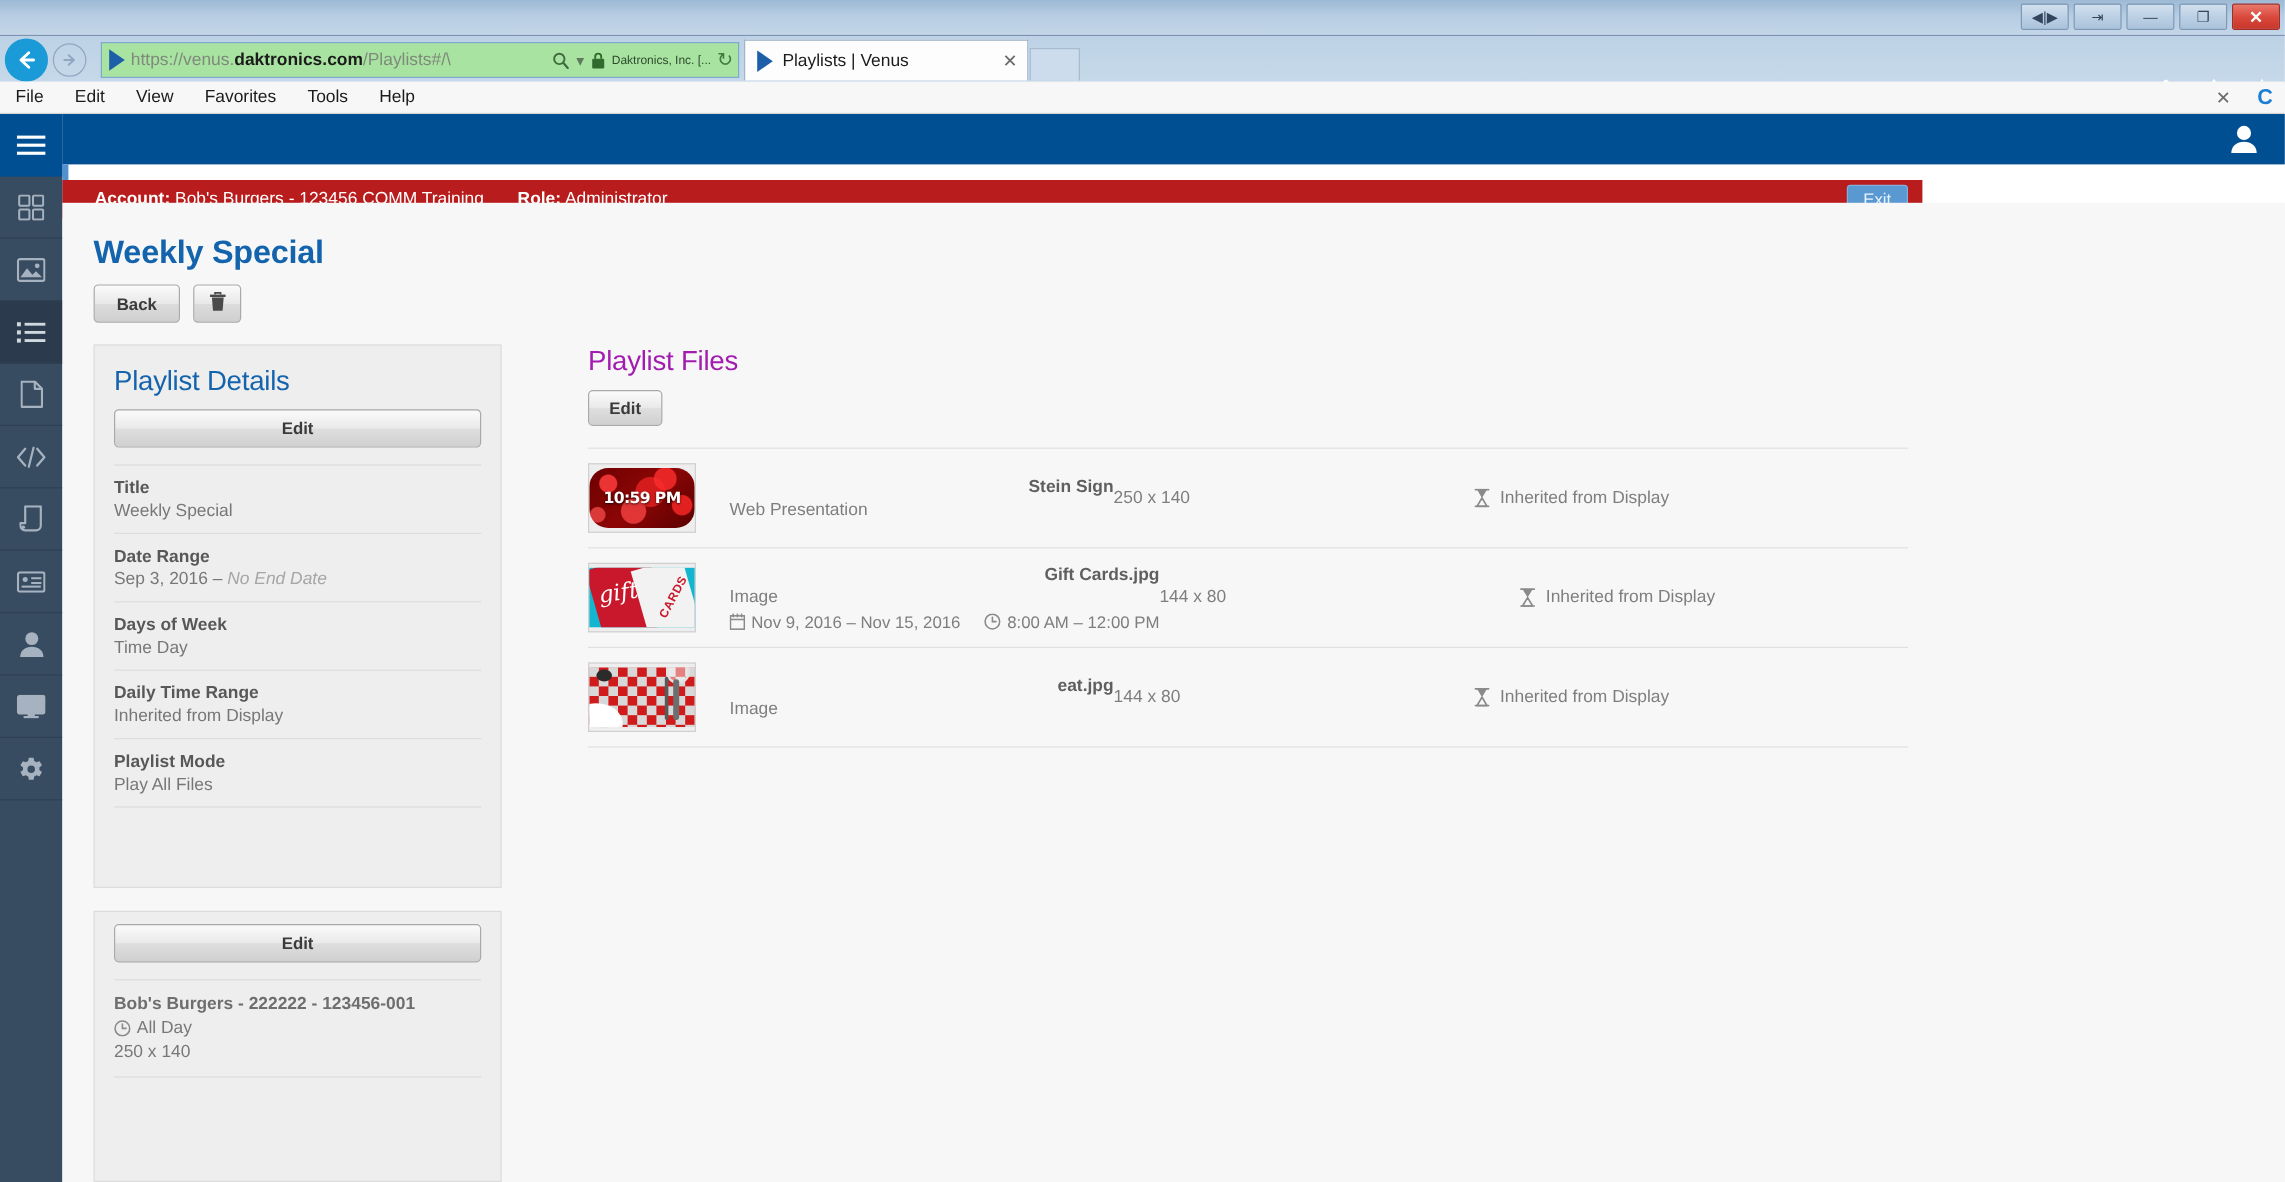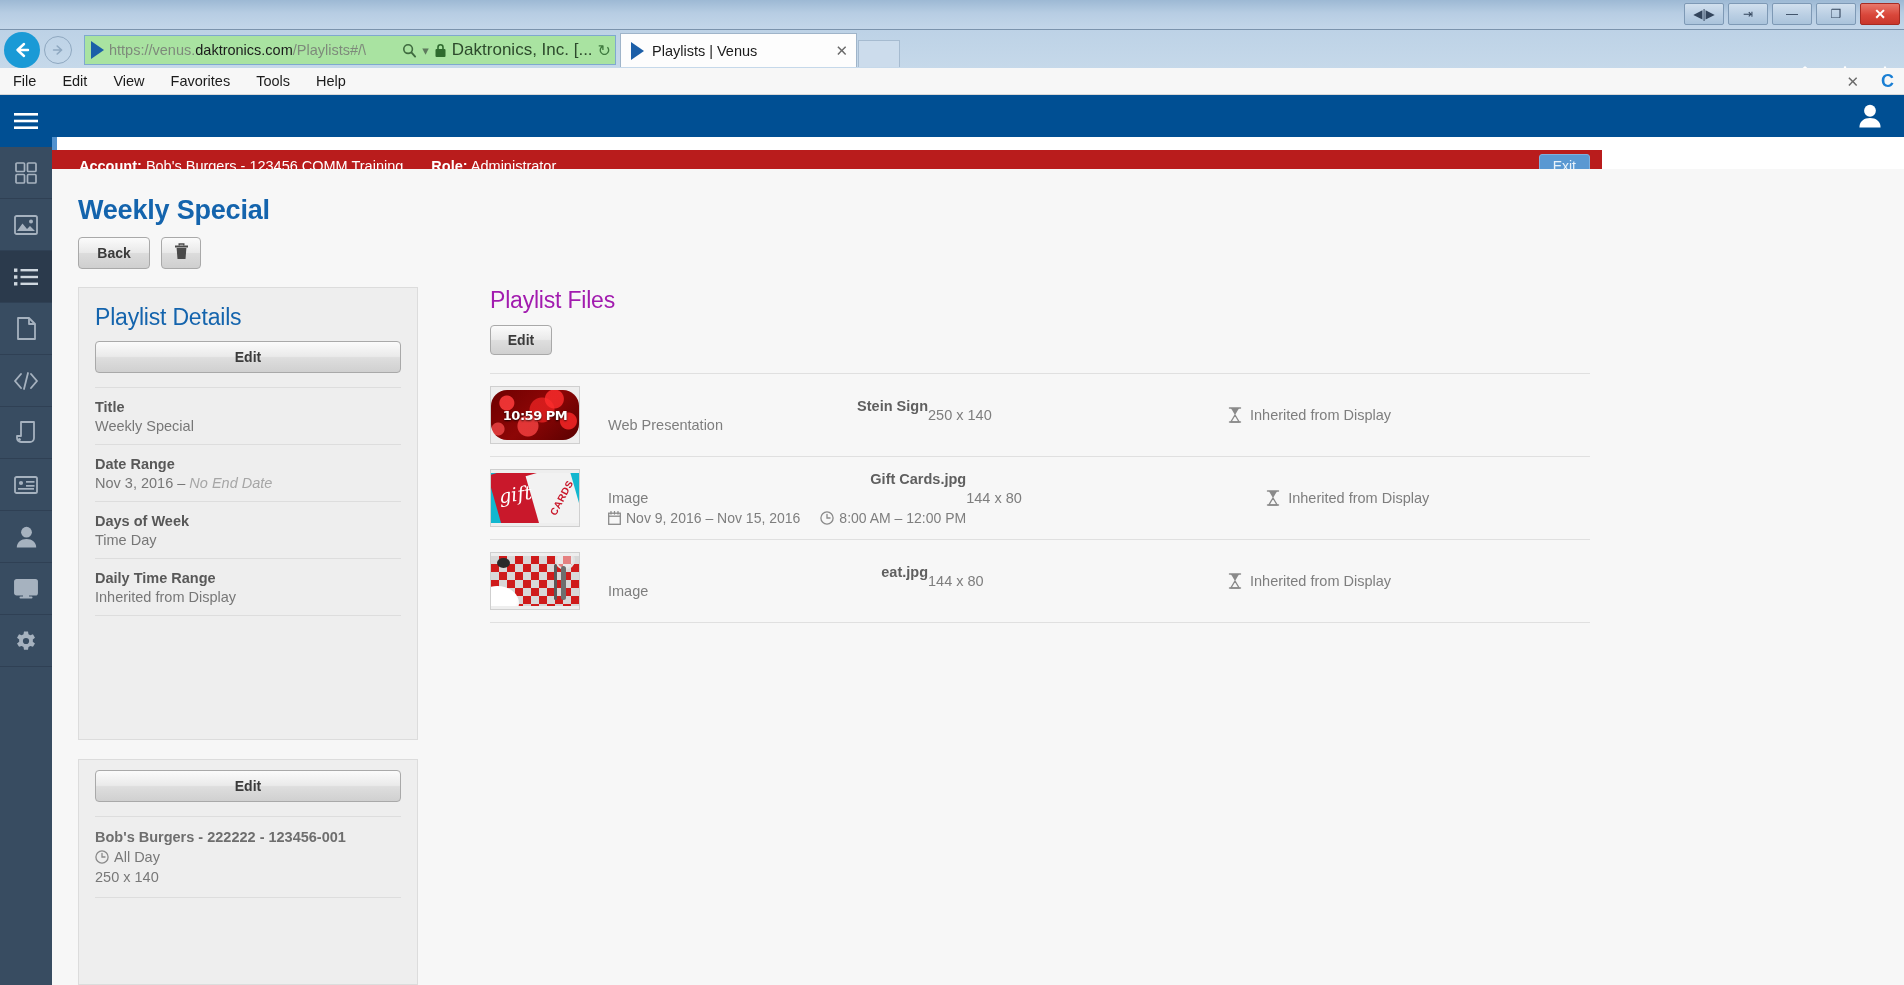--- a/index.html
+++ b/index.html
@@ -53,26 +53,26 @@
   }
   .ie-logo {
     width: 0; height: 0; border-left: 13px solid #1c5fa8;
     border-top: 9px solid transparent; border-bottom: 9px solid transparent;
     flex: 0 0 auto; margin-left: 2px;
   }
   .addr-url {
     flex: 1 1 auto; font-size: 14.5px; color: #5f6b5c;
     white-space: nowrap; overflow: hidden;
   }
-  .addr-url b { color: #1b1b1b; font-weight: normal; }
+  .addr-url b { color: #1b1b1b; font-weight: bold; }
   .addr-url .dim { color: #7e8a7b; text-align: right; }
   .addr-ico { font-size: 15px; color: #3c5a3a; flex: 0 0 auto; }
   .addr-lock { color: #2f6b2f; font-size: 14px; }
   .addr-sep { color: #5f7a5e; font-size: 13px; }
-  .addr-ident { font-size: 17px; color: #2d4a2c; white-space: nowrap; }
+  .addr-ident { font-size: 10px; color: #2d4a2c; white-space: nowrap; }
   .addr-refresh { color: #3f7a3f; font-size: 16px; }
 
   .tab {
     position: absolute; left: 620px; top: 3px; width: 237px; height: 34px;
     background: #fdfdfd; border: 1px solid #9fb4c9; border-bottom: none;
     display: flex; align-items: center; padding: 0 8px; gap: 8px;
   }
   .tab-title { flex: 1 1 auto; font-size: 14.5px; color: #1b1b1b; white-space: nowrap; }
   .tab-close { color: #6b6b6b; font-size: 15px; }
   .tab-new {
@@ -506,29 +506,33 @@
   <div class="panel panel-left1">
     <div class="panel-h">Playlist Details</div>
     <div class="panel-edit">Edit</div>
     <div class="detail-list">
       <div class="detail-row">
         <div class="detail-label">Title</div>
         <div class="detail-value"><span>Weekly Special</span><span class="muted"></span></div>
       </div>
       <div class="detail-row">
         <div class="detail-label">Date Range</div>
-        <div class="detail-value"><span>Nov 3, 2016 – </span><span class="muted">No End Date</span></div>
+        <div class="detail-value"><span>Sep 3, 2016 – </span><span class="muted">No End Date</span></div>
       </div>
       <div class="detail-row">
         <div class="detail-label">Days of Week</div>
         <div class="detail-value"><span>Time Day</span><span class="muted"></span></div>
       </div>
       <div class="detail-row">
         <div class="detail-label">Daily Time Range</div>
         <div class="detail-value"><span>Inherited from Display</span><span class="muted"></span></div>
+      </div>
+      <div class="detail-row">
+        <div class="detail-label">Playlist Mode</div>
+        <div class="detail-value"><span>Play All Files</span><span class="muted"></span></div>
       </div>
       <div class="detail-end"></div>
     </div>
   </div>
 
   <div class="panel panel-left2">
     <div class="panel-edit">Edit</div>
     <div class="disp-list">
       <div class="disp-row">
         <div class="disp-name">Bob's Burgers - 222222 - 123456-001</div>

